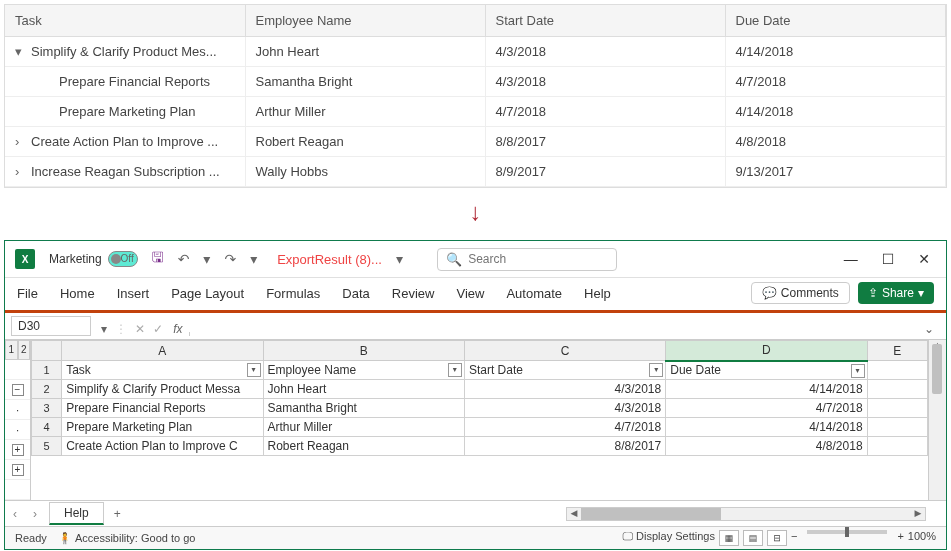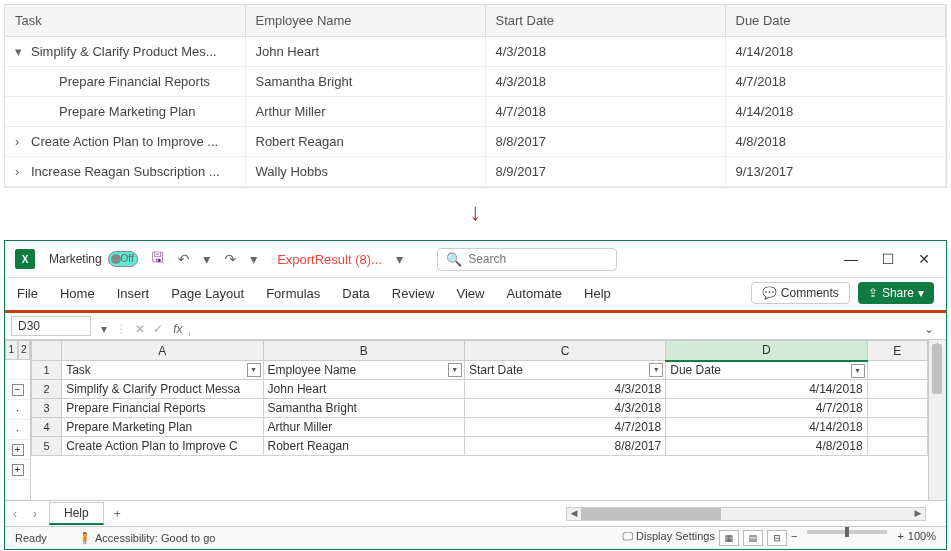--- a/index.html
+++ b/index.html
@@ -84,21 +84,21 @@
 .sheet-tabs { display: flex; align-items: center; border-top: 1px solid #ccc; height: 26px; font-size: 12px; }
 .sheet-tabs .nav { padding: 0 8px; color: #888; }
 .sheet-tabs .tab { padding: 3px 14px; border: 1px solid #ccc; border-bottom: 2px solid #107c41; background: #fff; margin-left: 4px; }
 .sheet-tabs .add-tab { padding: 0 10px; color: #666; }
 .sheet-tabs .hscroll { margin-left: auto; flex: 0 0 360px; height: 14px; background: #f0f0f0; border: 1px solid #ccc; position: relative; margin-right: 20px; }
 .sheet-tabs .hscroll .thumb { position: absolute; left: 14px; width: 140px; height: 100%; background: #c0c0c0; }
 .sheet-tabs .hscroll .larrow, .sheet-tabs .hscroll .rarrow { position: absolute; top: 0; width: 14px; text-align: center; font-size: 9px; color: #666; }
 .sheet-tabs .hscroll .larrow { left: 0; }
 .sheet-tabs .hscroll .rarrow { right: 0; }
 
-.status-bar { display: flex; align-items: center; padding: 3px 10px; font-size: 11px; color: #444; border-top: 1px solid #ccc; background: #f8f8f8; gap: 32px; }
+.status-bar { display: flex; align-items: center; padding: 3px 10px; font-size: 11px; color: #444; border-top: 1px solid #ccc; background: #f8f8f8; gap: 12px; }
 .status-bar .views { margin-left: auto; display: flex; gap: 4px; }
 .status-bar .view-btn { width: 20px; height: 16px; border: 1px solid #bbb; background: #fff; font-size: 9px; display: flex; align-items: center; justify-content: center; }
 .status-bar .zoom-slider { width: 80px; height: 4px; background: #ccc; position: relative; margin: 0 6px; }
 .status-bar .zoom-slider .thumb { position: absolute; left: 38px; top: -3px; width: 4px; height: 10px; background: #666; }
 </style>
 </head>
 <body>
 
 <div class="top-grid">
 <table>

